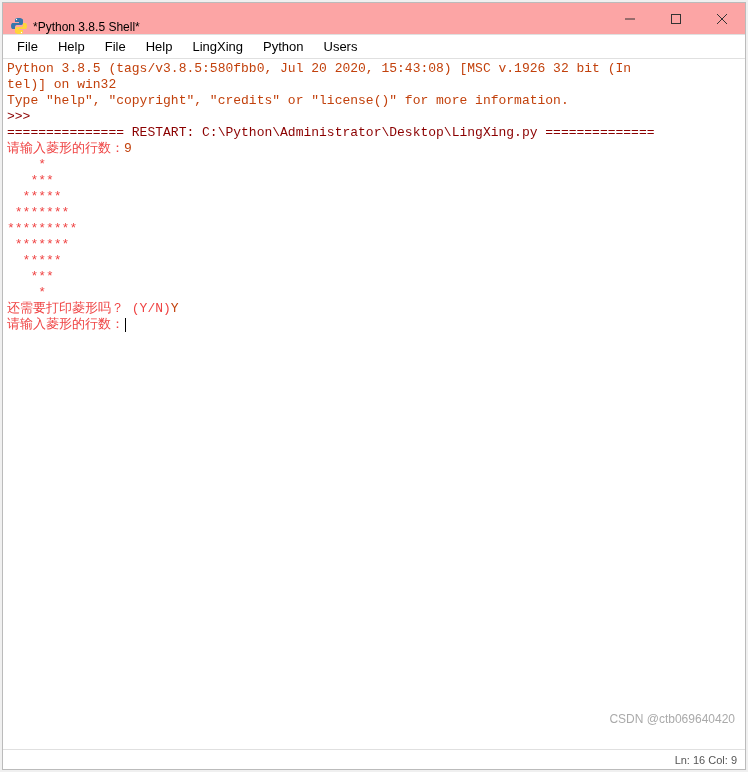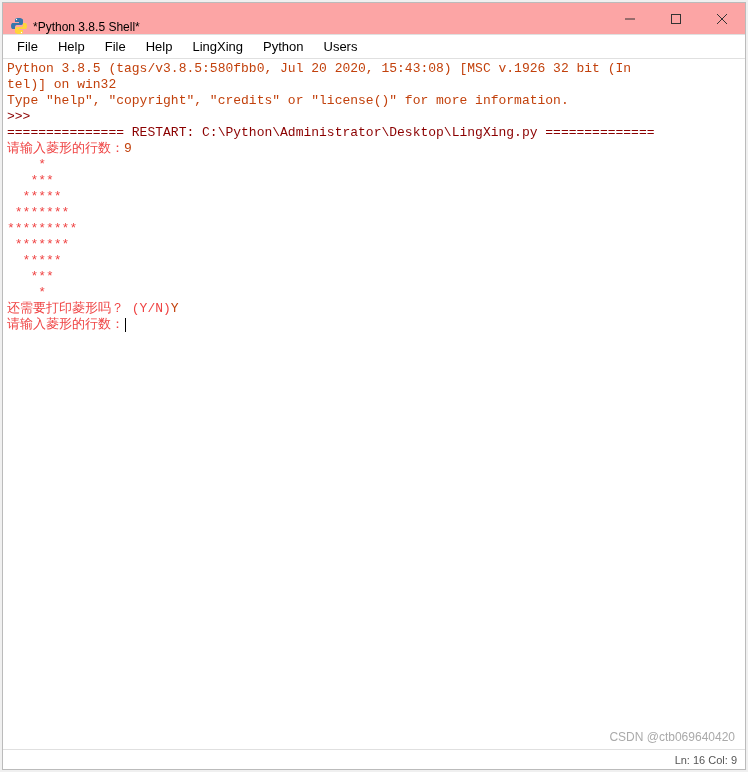--- a/index.html
+++ b/index.html
@@ -107,21 +107,21 @@
       border-top: 1px solid #e0e0e0;
       display: flex;
       justify-content: flex-end;
       align-items: center;
       padding: 0 8px;
       font-size: 11px;
       color: #555;
     }
     .watermark {
       position: absolute;
-      bottom: 4px;
+      bottom: 22px;
       right: 10px;
       font-size: 12px;
       color: #aaa;
       font-family: "Segoe UI", sans-serif;
       pointer-events: none;
     }
     .py-icon-bg {
       width: 16px;
       height: 16px;
     }

